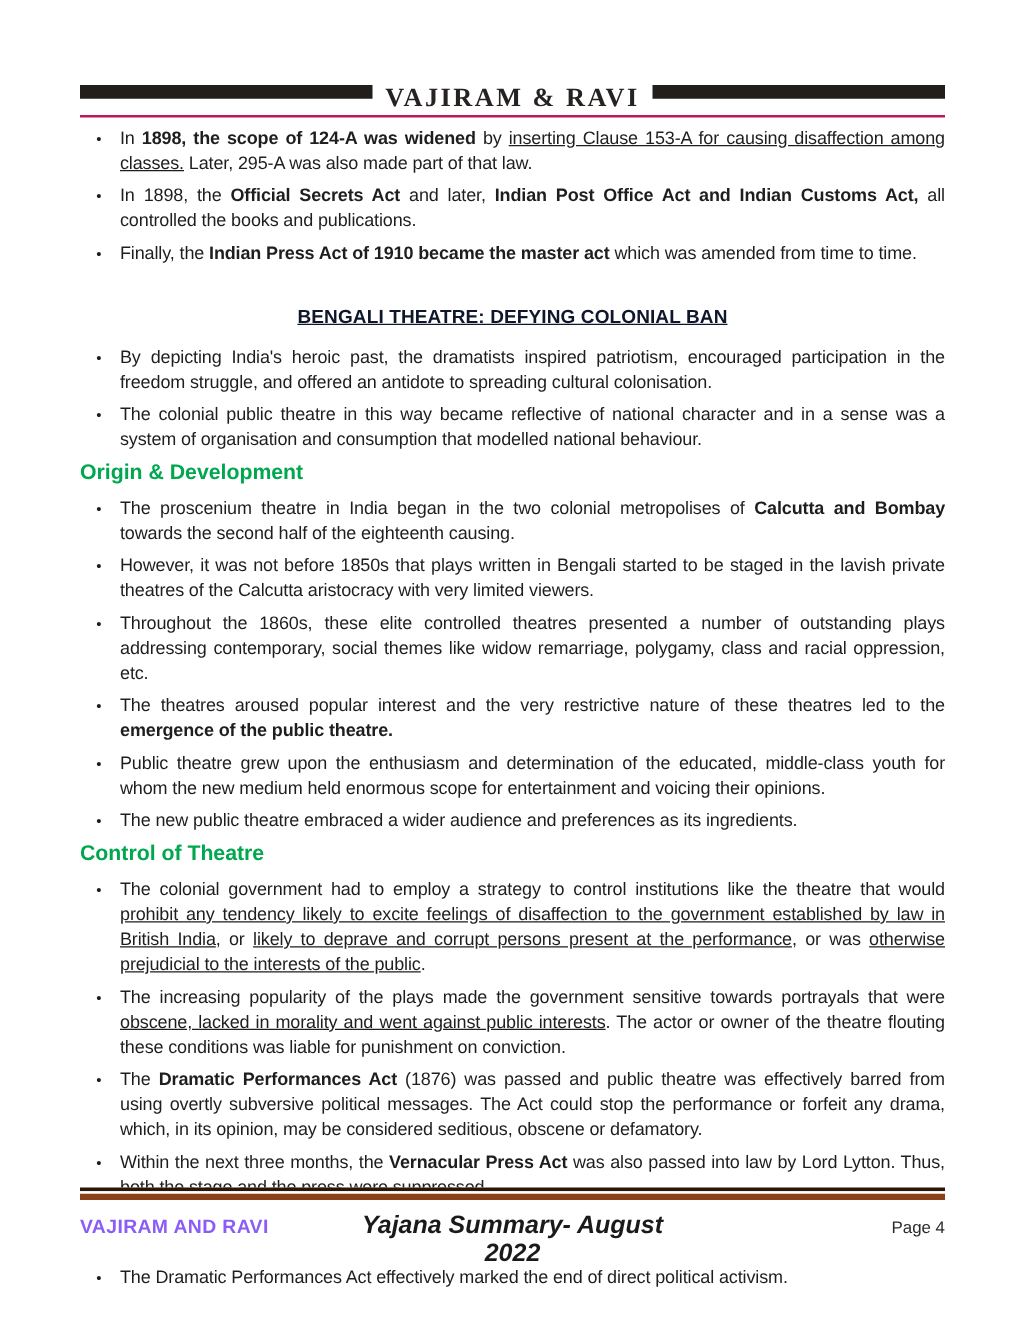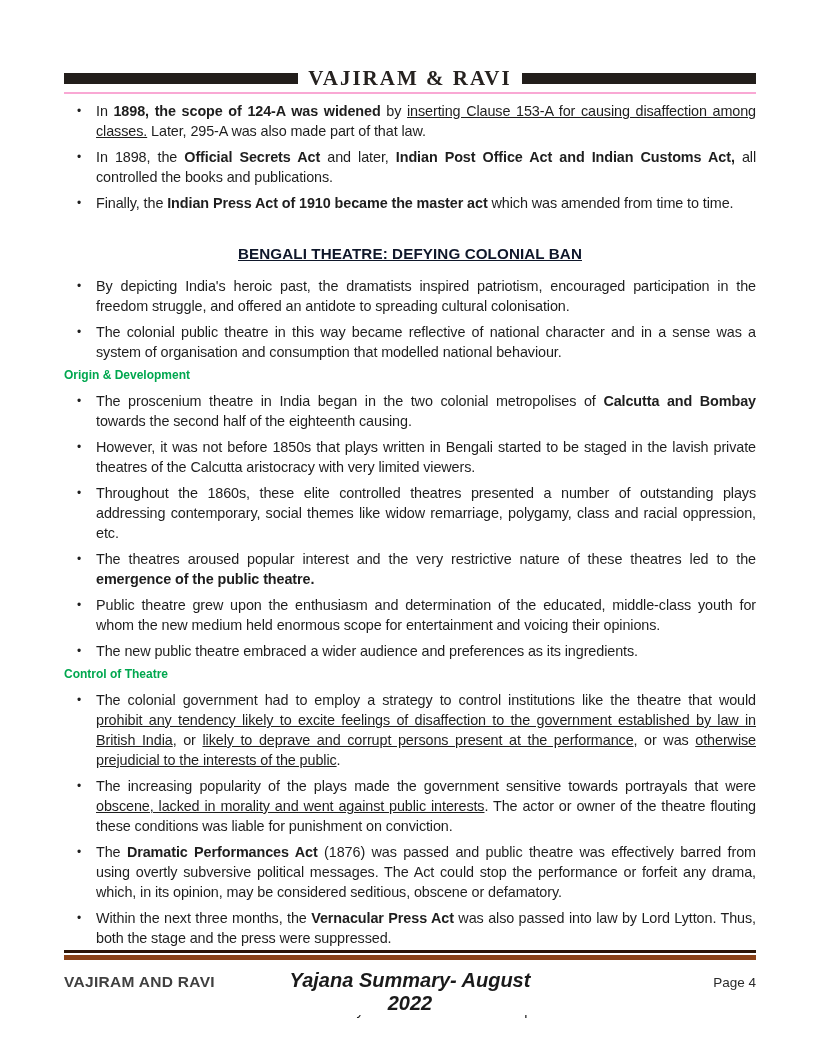--- a/index.html
+++ b/index.html
@@ -4,22 +4,22 @@
 <style>
   html,body{margin:0;padding:0;background:#ffffff;}
   body{
     width:816px;height:1056px;position:relative;overflow:hidden;
     font-family:"Liberation Sans",sans-serif;color:#1e1e1e;
   }
   .page{position:absolute;inset:0;padding:68px 60px 0 64px;box-sizing:border-box;}
 
   
   .header-row{
-    display:flex;align-items:center;gap:10px;
-    border-bottom:2px solid #f9a8d4;padding-bottom:3px;
+    display:flex;align-items:flex-start;gap:10px;
+    border-bottom:2px solid #be185d;padding-bottom:3px;
   }
   .header-bar{height:11px;background:#221e1b;flex:1 1 0;}
   .brand{
     font-family:"Liberation Serif",serif;font-weight:bold;font-size:21px;
     letter-spacing:2px;color:#262220;white-space:nowrap;line-height:1;
   }
 
   
   .doc{margin-top:7px;}
   .li{display:flex;margin:0 0 6px 0;}
@@ -34,30 +34,30 @@
   .li.sub{padding-left:32px;}
   .li.sub .marker{
     flex:0 0 28px;padding-left:9px;
     font-family:"DejaVu Sans Mono",monospace;font-size:11.5px;
   }
   .heading-red{
     text-align:center;color:#0f172a;font-weight:bold;font-size:15.2px;
     text-decoration:underline;margin:32px 0 14px 0;letter-spacing:0.1px;
   }
   .heading-green{
-    color:#00a74f;font-weight:bold;font-size:12px;margin:3px 0 9px 0;
+    color:#00a74f;font-weight:bold;font-size:17px;margin:3px 0 9px 0;
   }
 
   
   .footer{position:absolute;left:64px;right:60px;top:950px;background:#ffffff;}
   .rule-top{height:3px;background:#2d1507;}
   .rule-gap{height:2px;background:#ffffff;}
   .rule-bottom{height:5px;background:#8a4117;}
   .footer-row{display:flex;align-items:baseline;margin-top:9px;}
-  .footer-left{flex:1;font-weight:bold;font-size:15.5px;letter-spacing:0.3px;color:#404040;}
+  .footer-left{flex:1;font-weight:bold;font-size:15.5px;letter-spacing:0.3px;color:#8b5cf6;}
   .footer-center{flex:1.2;text-align:center;font-weight:bold;font-style:italic;font-size:20px;color:#1a1a1a;}
   .footer-right{flex:1;text-align:right;font-size:13.5px;color:#2a2a2a;}
 </style>
 </head>
 <body>
 
 <div class="page">
 
   <div class="header-row">
     <div class="header-bar"></div>

